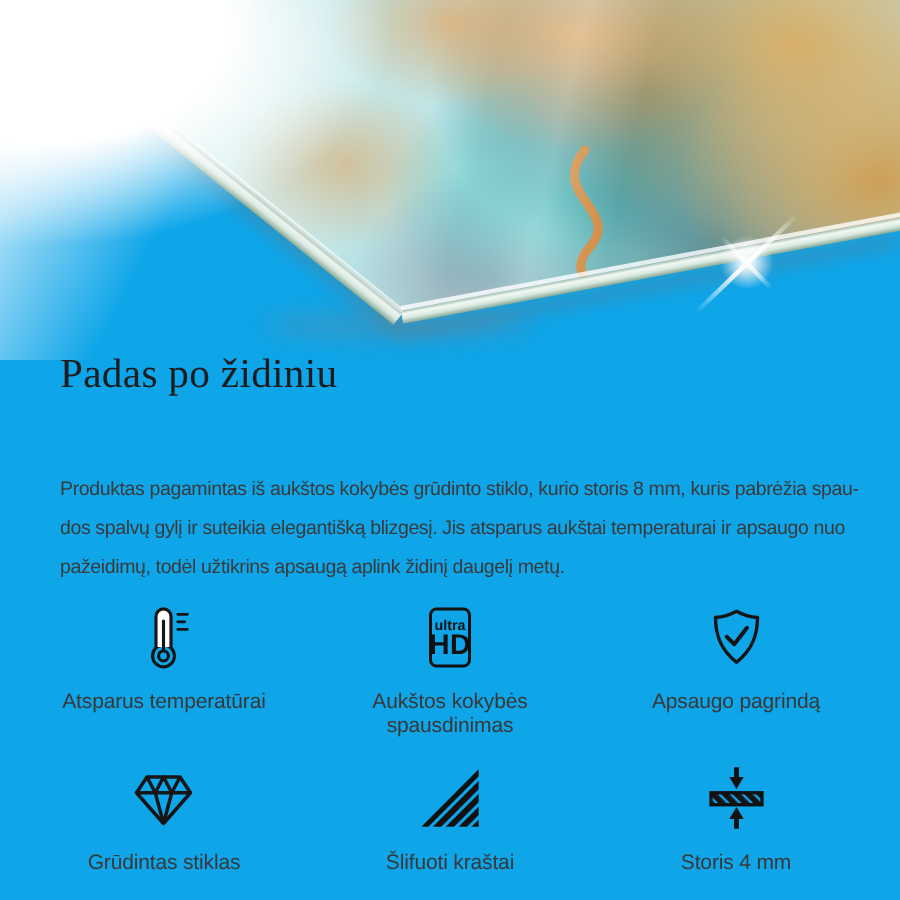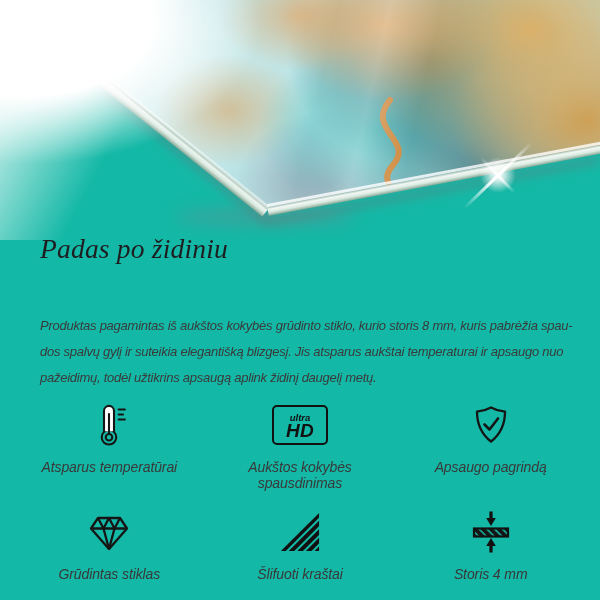--- a/index.html
+++ b/index.html
@@ -1,17 +1,17 @@
 <!DOCTYPE html>
 <html><head>
 <meta charset="utf-8">
 <style>
   html,body{margin:0;padding:0;}
-  .page{position:relative;width:600px;height:600px;background:#14b8a6;overflow:hidden;
-        font-family:"Liberation Sans",sans-serif;font-style:italic;}
+  .page{position:relative;width:600px;height:600px;background:#0ea5e9;overflow:hidden;
+        font-family:"Liberation Sans",sans-serif;}
   
   .hero{position:absolute;left:0;top:0;width:600px;height:240px;overflow:hidden;}
   .hero *{position:absolute;}
   .shadow-corner{left:175px;top:208px;width:180px;height:18px;border-radius:50%;
                  background:rgba(120,130,138,.35);filter:blur(8px);}
   .shadow-left{left:104px;top:84px;width:215px;height:9px;transform-origin:0 0;
                transform:rotate(38.8deg);background:rgba(105,115,122,.42);filter:blur(5px);}
   .shadow-right{left:268px;top:218px;width:336px;height:8px;transform-origin:0 0;
                 transform:rotate(-10.6deg);background:rgba(105,115,122,.38);filter:blur(5px);}
   .edge-left{left:100px;top:72px;width:217px;height:11px;transform-origin:0 0;transform:rotate(38.8deg);
@@ -57,21 +57,21 @@
          font-size:27.5px;line-height:38px;font-weight:400;letter-spacing:.2px;}
   .description{position:absolute;left:40px;top:313px;color:#3a3a3a;
                font-size:13px;line-height:26px;letter-spacing:-0.25px;}
   
   .features{position:absolute;left:14px;top:400px;width:572px;
             display:grid;grid-template-columns:repeat(3,1fr);row-gap:16px;}
   .feature{display:flex;flex-direction:column;align-items:center;}
   .icon-box{height:50px;display:flex;align-items:center;justify-content:center;}
   .feature-label{margin-top:9px;font-size:14px;color:#383838;letter-spacing:-0.1px;text-align:center;}
   .icon-box svg{stroke:#151515;fill:none;stroke-width:2.3;}
-  .hd-badge{width:56px;height:40px;box-sizing:border-box;border:2.5px solid #111;border-radius:5px;
+  .hd-badge{width:28px;height:40px;box-sizing:border-box;border:2.5px solid #111;border-radius:5px;
             display:flex;flex-direction:column;align-items:center;justify-content:center;color:#111;}
   .hd-badge .ultra{font-size:9.5px;font-weight:700;line-height:10px;}
   .hd-badge .hd{font-size:19px;font-weight:700;line-height:15px;letter-spacing:.2px;}
 </style>
 </head>
 <body>
 
 <div class="page">
 
   <div class="hero">

